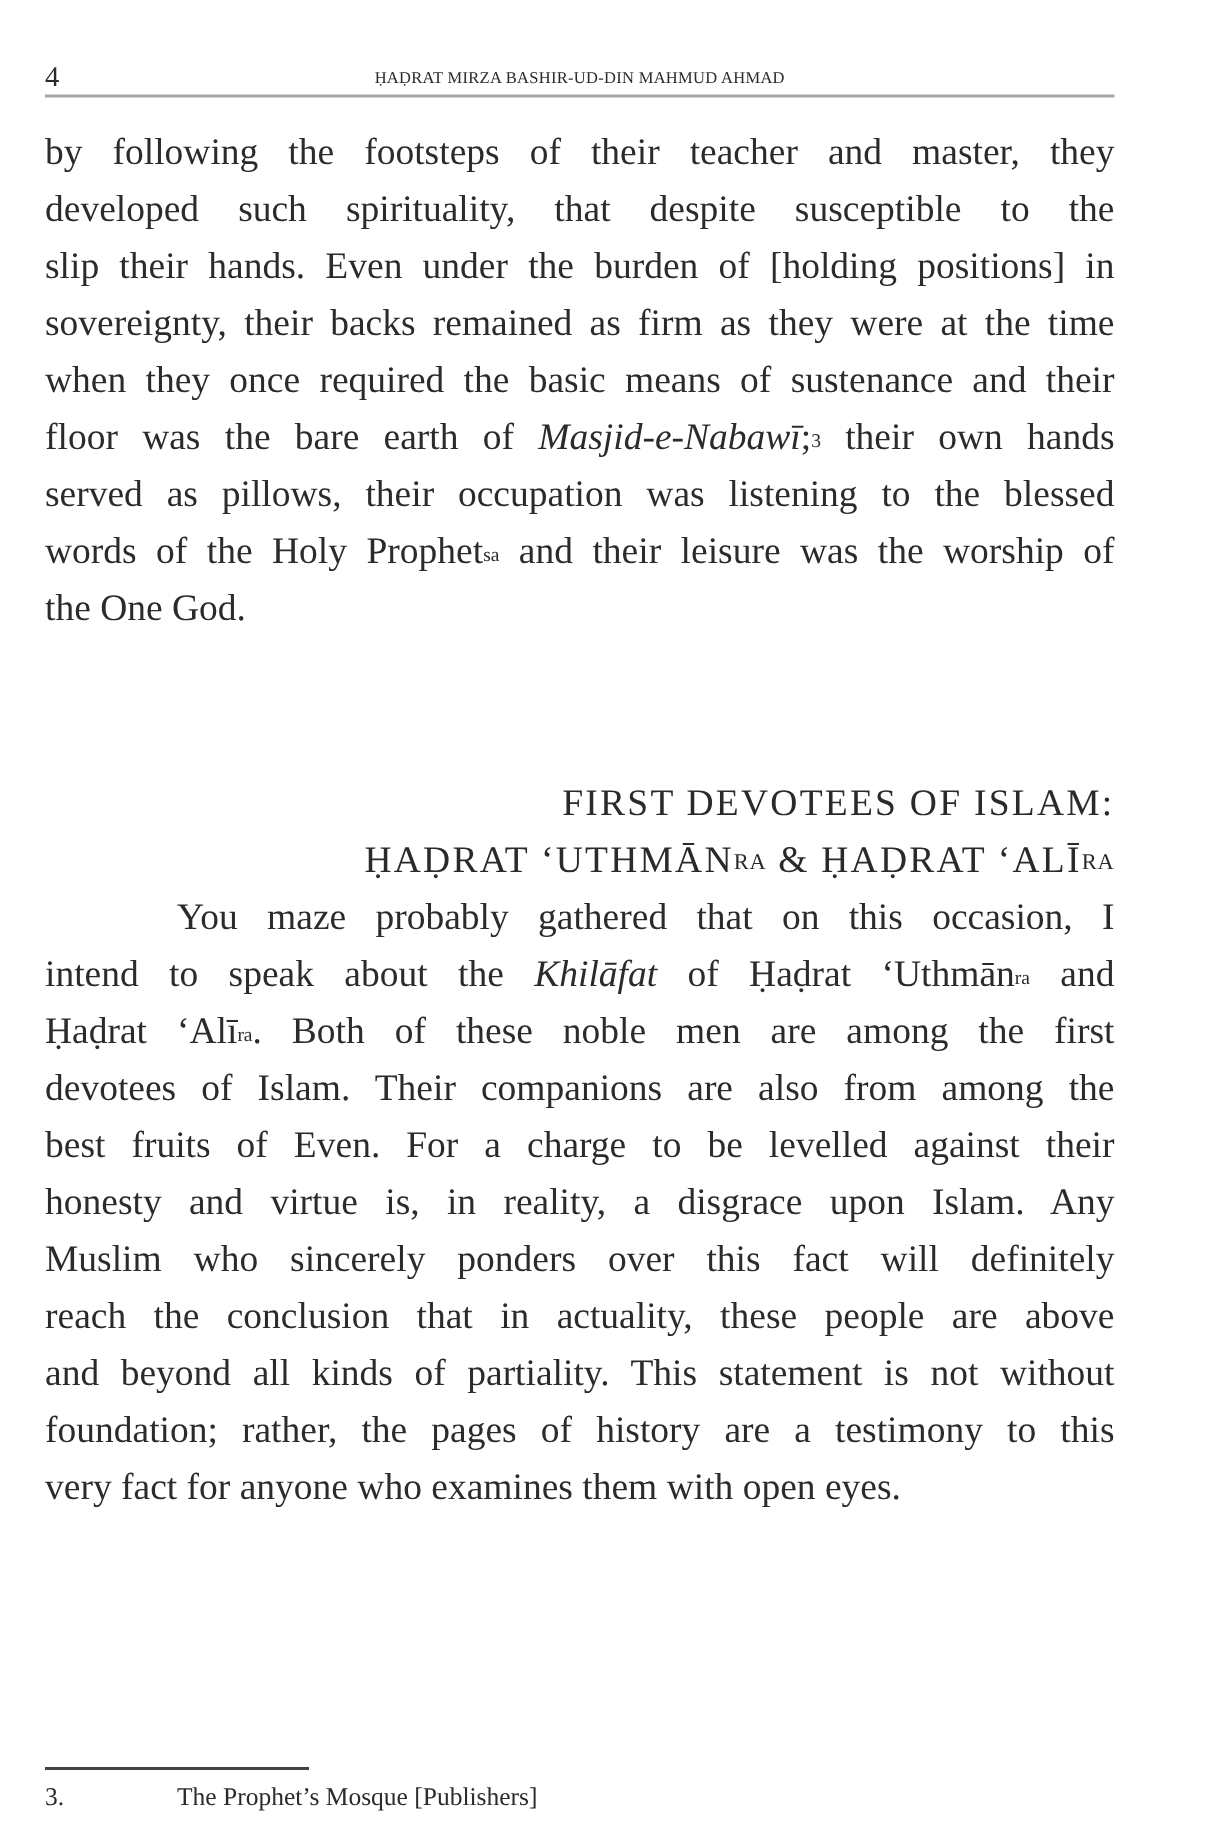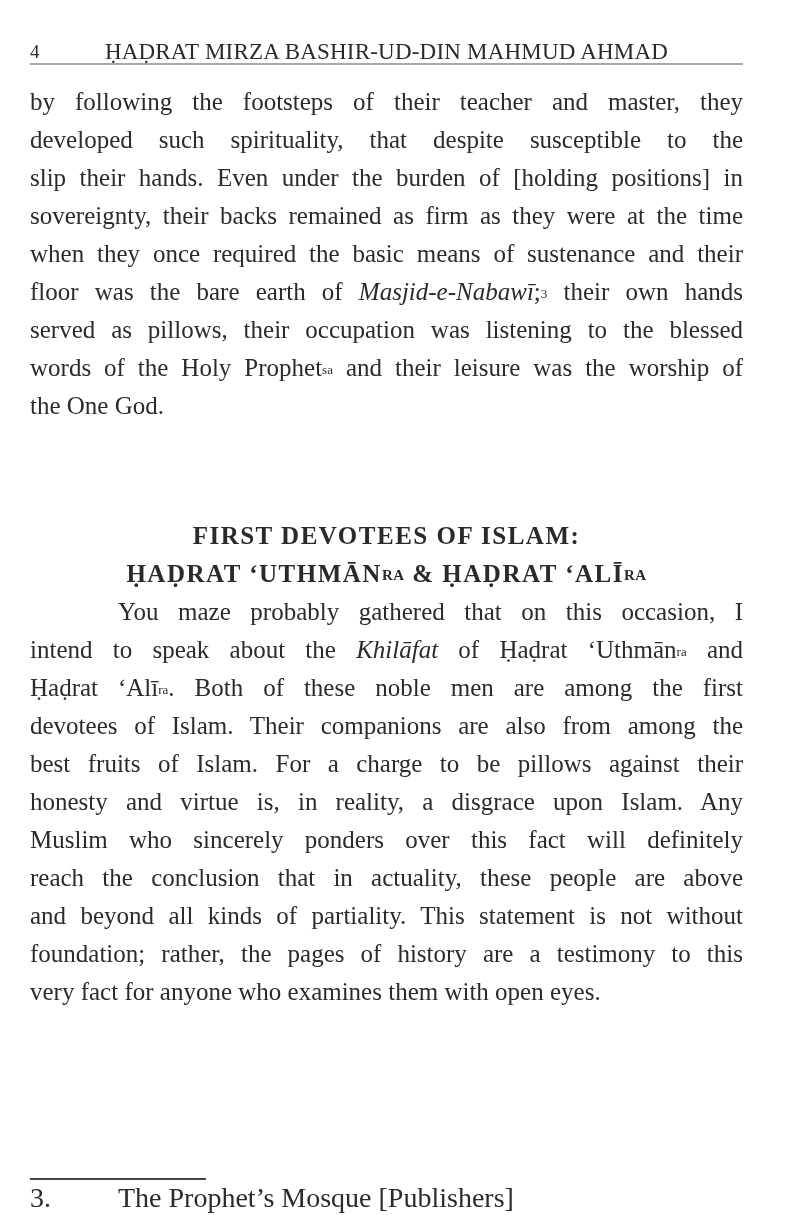--- a/index.html
+++ b/index.html
@@ -1,35 +1,35 @@
 <!DOCTYPE html>
 <html><head>
 <meta charset="utf-8">
 <style>
   html, body { margin:0; padding:0; background:#ffffff; }
   body { width:810px; height:1215px; position:relative; overflow:hidden;
          font-family:"Liberation Serif","DejaVu Serif",serif; color:#2a2a2a; }
   .header { position:absolute; left:30px; top:40px; width:713px; height:24px; }
   .page-num { position:absolute; left:0; top:0; font-size:19px; line-height:24px; }
   .running-head { position:absolute; left:0; right:0; top:0; text-align:center;
-                  font-size:23px; line-height:24px; letter-spacing:0.2px; }
+                  font-size:11px; line-height:24px; letter-spacing:0.2px; }
   .rule { position:absolute; left:30px; top:63px; width:713px; height:2px; background:#a8a8a8; }
   .body-text { position:absolute; left:30px; width:713px; font-size:25px; line-height:38px;
                text-align:justify; color:#2b2b2b; }
   .p1 { top:83px; }
   .line { display:block; text-align:justify; text-align-last:justify; white-space:nowrap; }
   .line.last { text-align-last:left;font-family:Liberation Serif, serif; }
   sup { font-size:13px; vertical-align:top; position:relative; top:2px; }
-  .heading { position:absolute; left:30px; width:713px; text-align:center;
-             font-size:25px; font-weight:bold; letter-spacing:1.5px; line-height:38px; top:517px; }
+  .heading { position:absolute; left:30px; width:713px; text-align:right;
+             font-size:25px; font-weight:normal; letter-spacing:1.5px; line-height:38px; top:517px; }
   .heading sup { font-size:15px; letter-spacing:0.5px; top:1px; }
   .p2 { top:593px; }
   .indent { padding-left:88px; }
   .fn-rule { position:absolute; left:30px; top:1178px; width:176px; height:1.5px; background:#444; }
-  .footnote { position:absolute; left:30px; top:1186px; font-size:28px; line-height:24px; color:#2b2b2b; }
+  .footnote { position:absolute; left:30px; top:1186px; font-size:17px; line-height:24px; color:#2b2b2b; }
   .fn-num { display:inline-block; width:88px; }
 </style>
 </head>
 <body>
 
 <div class="header">
   <span class="page-num">4</span>
   <span class="running-head">ḤAḌRAT MIRZA BASHIR-UD-DIN MAHMUD AHMAD</span>
 </div>
 <div class="rule"></div>
@@ -49,21 +49,21 @@
 <div class="heading">
   <div>FIRST DEVOTEES OF ISLAM:</div>
   <div><span>ḤAḌRAT ‘UTHMĀN</span><sup>RA</sup><span> &amp; ḤAḌRAT ‘ALĪ</span><sup>RA</sup></div>
 </div>
 
 <div class="body-text p2">
   <span class="line indent">You maze probably gathered that on this occasion, I</span>
   <span class="line"><span>intend to speak about the </span><i>Khilāfat</i><span> of Ḥaḍrat ‘Uthmān</span><sup>ra</sup><span> and</span></span>
   <span class="line"><span>Ḥaḍrat ‘Alī</span><sup>ra</sup><span>. Both of these noble men are among the first</span></span>
   <span class="line">devotees of Islam. Their companions are also from among the</span>
-  <span class="line">best fruits of Islam. For a charge to be pillows against their</span>
+  <span class="line">best fruits of Even. For a charge to be levelled against their</span>
   <span class="line">honesty and virtue is, in reality, a disgrace upon Islam. Any</span>
   <span class="line">Muslim who sincerely ponders over this fact will definitely</span>
   <span class="line">reach the conclusion that in actuality, these people are above</span>
   <span class="line">and beyond all kinds of partiality. This statement is not without</span>
   <span class="line">foundation; rather, the pages of history are a testimony to this</span>
   <span class="line last">very fact for anyone who examines them with open eyes.</span>
 </div>
 
 <div class="fn-rule"></div>
 <div class="footnote">

